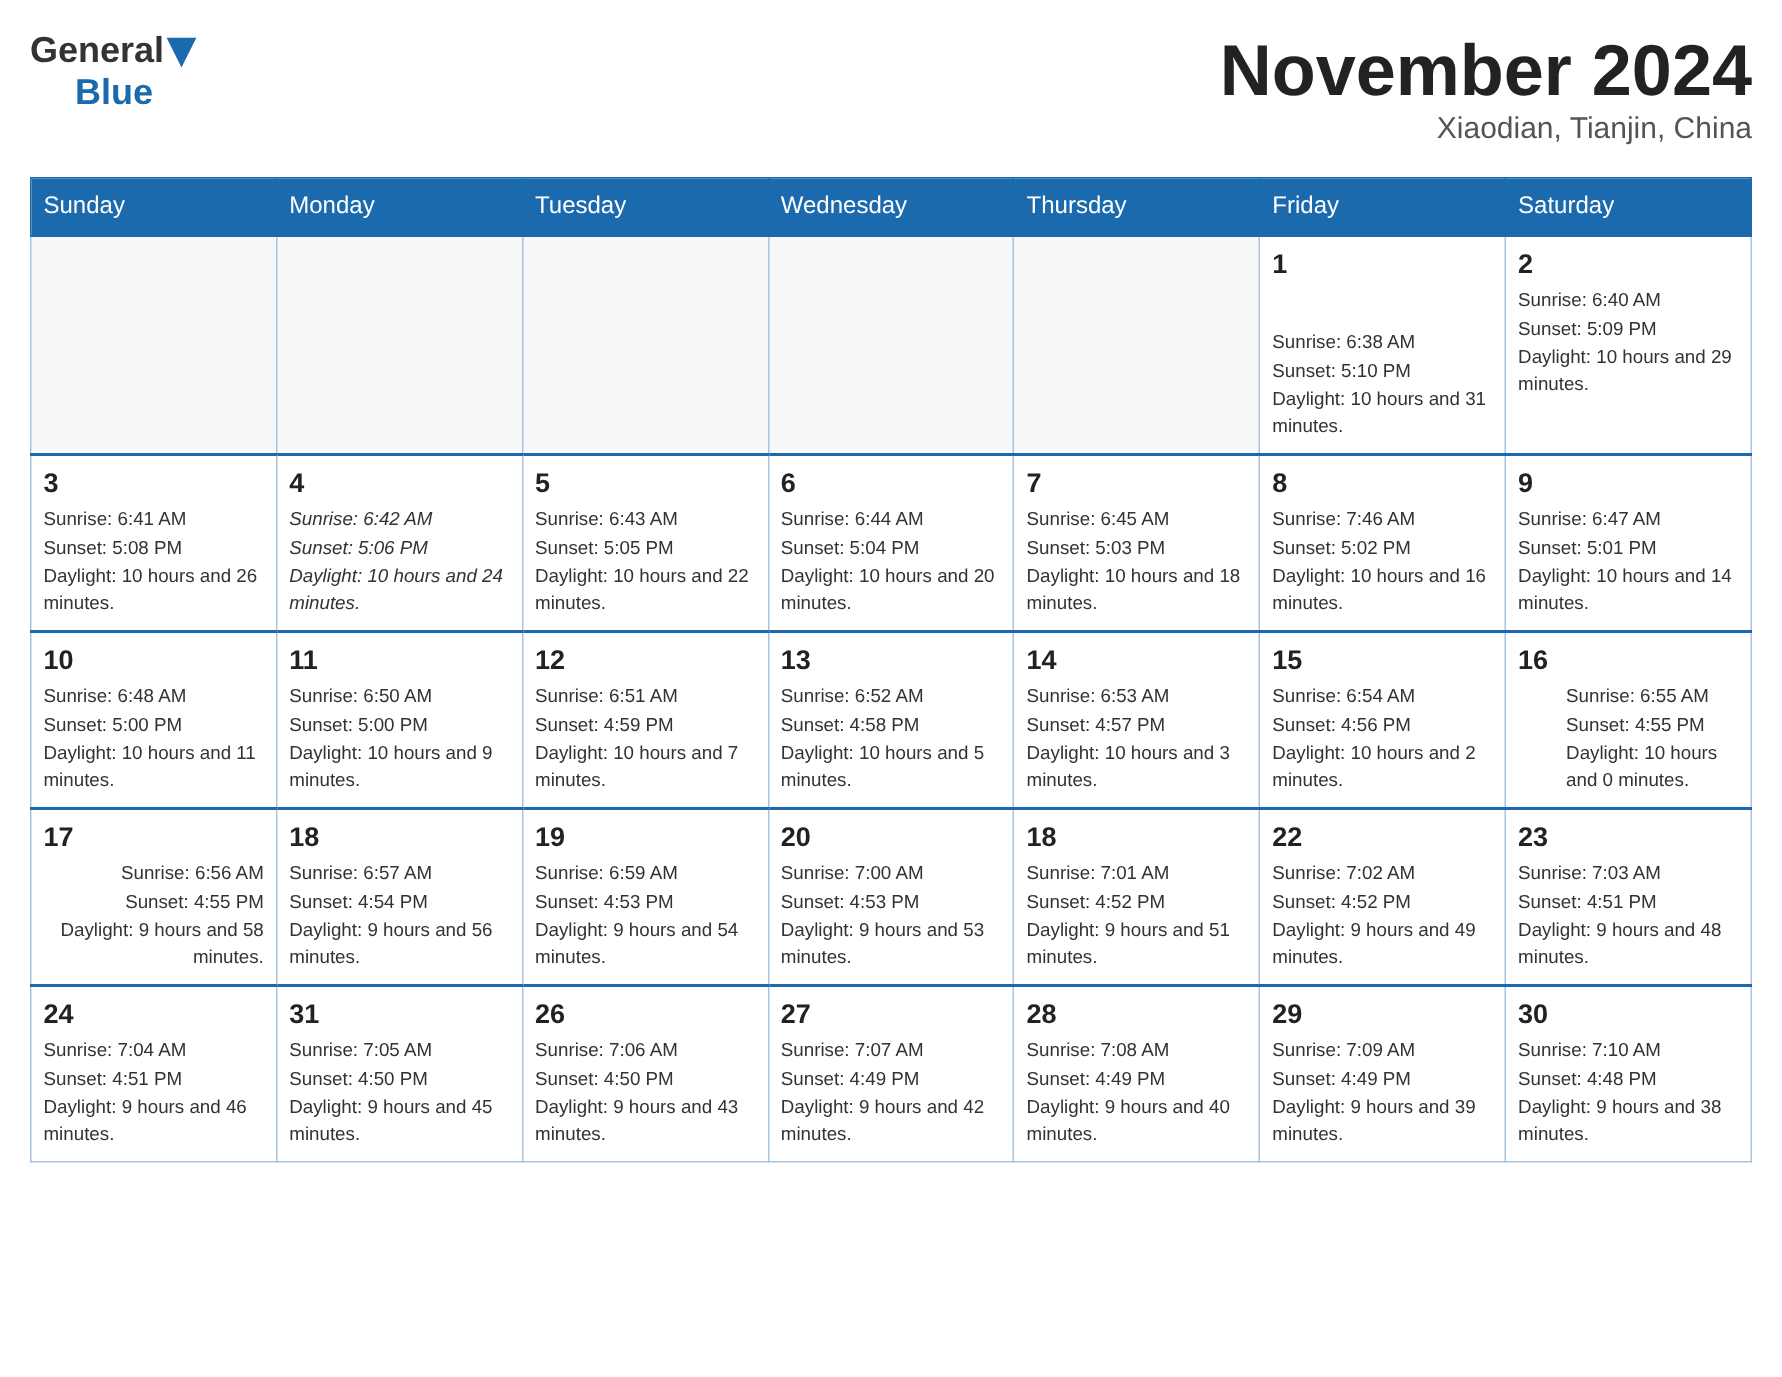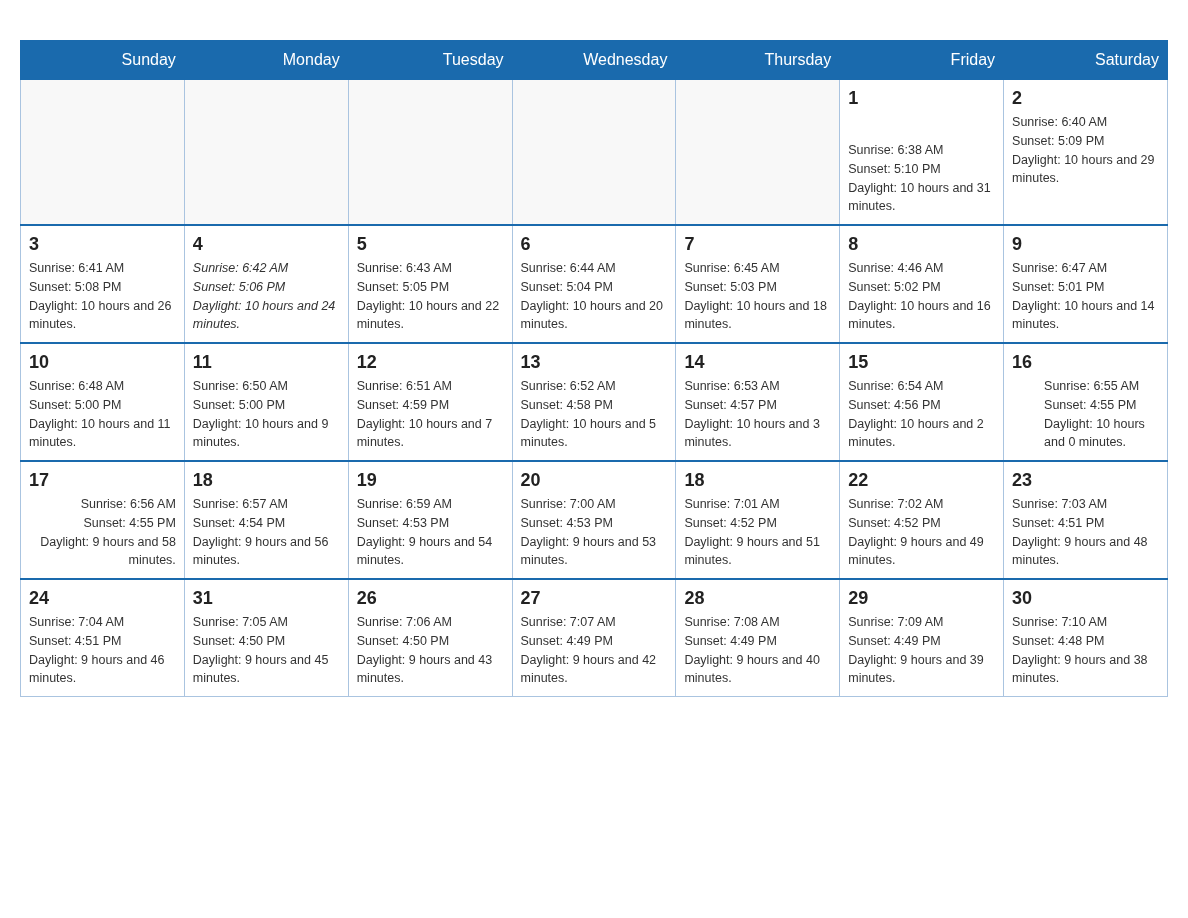--- a/index.html
+++ b/index.html
@@ -45,21 +45,21 @@
       width: 100%;
       border-collapse: collapse;
       border: 1px solid #1a6aad;
     }
     .calendar th {
       background: #1a6aad;
       color: #fff;
       padding: 10px 8px;
       font-size: 16px;
       font-weight: normal;
-      text-align: right;
+      text-align: left;
       border: 1px solid #1a6aad;
     }
     .calendar td {
       vertical-align: top;
       padding: 8px;
       border: 1px solid #aac4e0;
       width: 14.28%;
       min-height: 100px;
     }
     .cell-content {
@@ -81,20 +81,35 @@
       background: #f8f8f8;
     }
     .row-separator td {
       border-top: 2px solid #1a6aad;
     }
   </style>
 </head>
 <body>
 
 <div class="header">
+  <div class="logo-wrapper">
+    <div class="logo-row1">
+      <span style="font-size:24px;font-weight:bold;color:#333;">General</span>
+      <svg width="20" height="20" viewBox="0 0 20 20" style="margin-left:2px;margin-top:2px;">
+        <polygon points="0,0 20,0 10,20" fill="#1a6aad"></polygon>
+      </svg>
+    </div>
+    <div class="logo-row2">
+      <span style="font-size:24px;font-weight:bold;color:#1a6aad;">Blue</span>
+    </div>
+  </div>
+  <div class="title-section">
+    <div class="title-month">November 2024</div>
+    <div class="title-location">Xiaodian, Tianjin, China</div>
+  </div>
 </div>
 
 <table class="calendar">
   <thead>
     <tr>
       <th>Sunday</th>
       <th>Monday</th>
       <th>Tuesday</th>
       <th>Wednesday</th>
       <th>Thursday</th>
@@ -163,21 +178,21 @@
           <div class="cell-content">
             <span class="day-number">7</span>
             <div class="cell-info" style="white-space: pre-line;">Sunrise: 6:45 AM
 Sunset: 5:03 PM
 Daylight: 10 hours and 18 minutes.</div>
           </div>
         </td>
         <td>
           <div class="cell-content">
             <span class="day-number">8</span>
-            <div class="cell-info" style="white-space: pre-line;">Sunrise: 4:46 AM
+            <div class="cell-info" style="white-space: pre-line;">Sunrise: 7:46 AM
 Sunset: 5:02 PM
 Daylight: 10 hours and 16 minutes.</div>
           </div>
         </td>
         <td>
           <div class="cell-content">
             <span class="day-number">9</span>
             <div class="cell-info" style="white-space: pre-line;">Sunrise: 6:47 AM
 Sunset: 5:01 PM
 Daylight: 10 hours and 14 minutes.</div>

